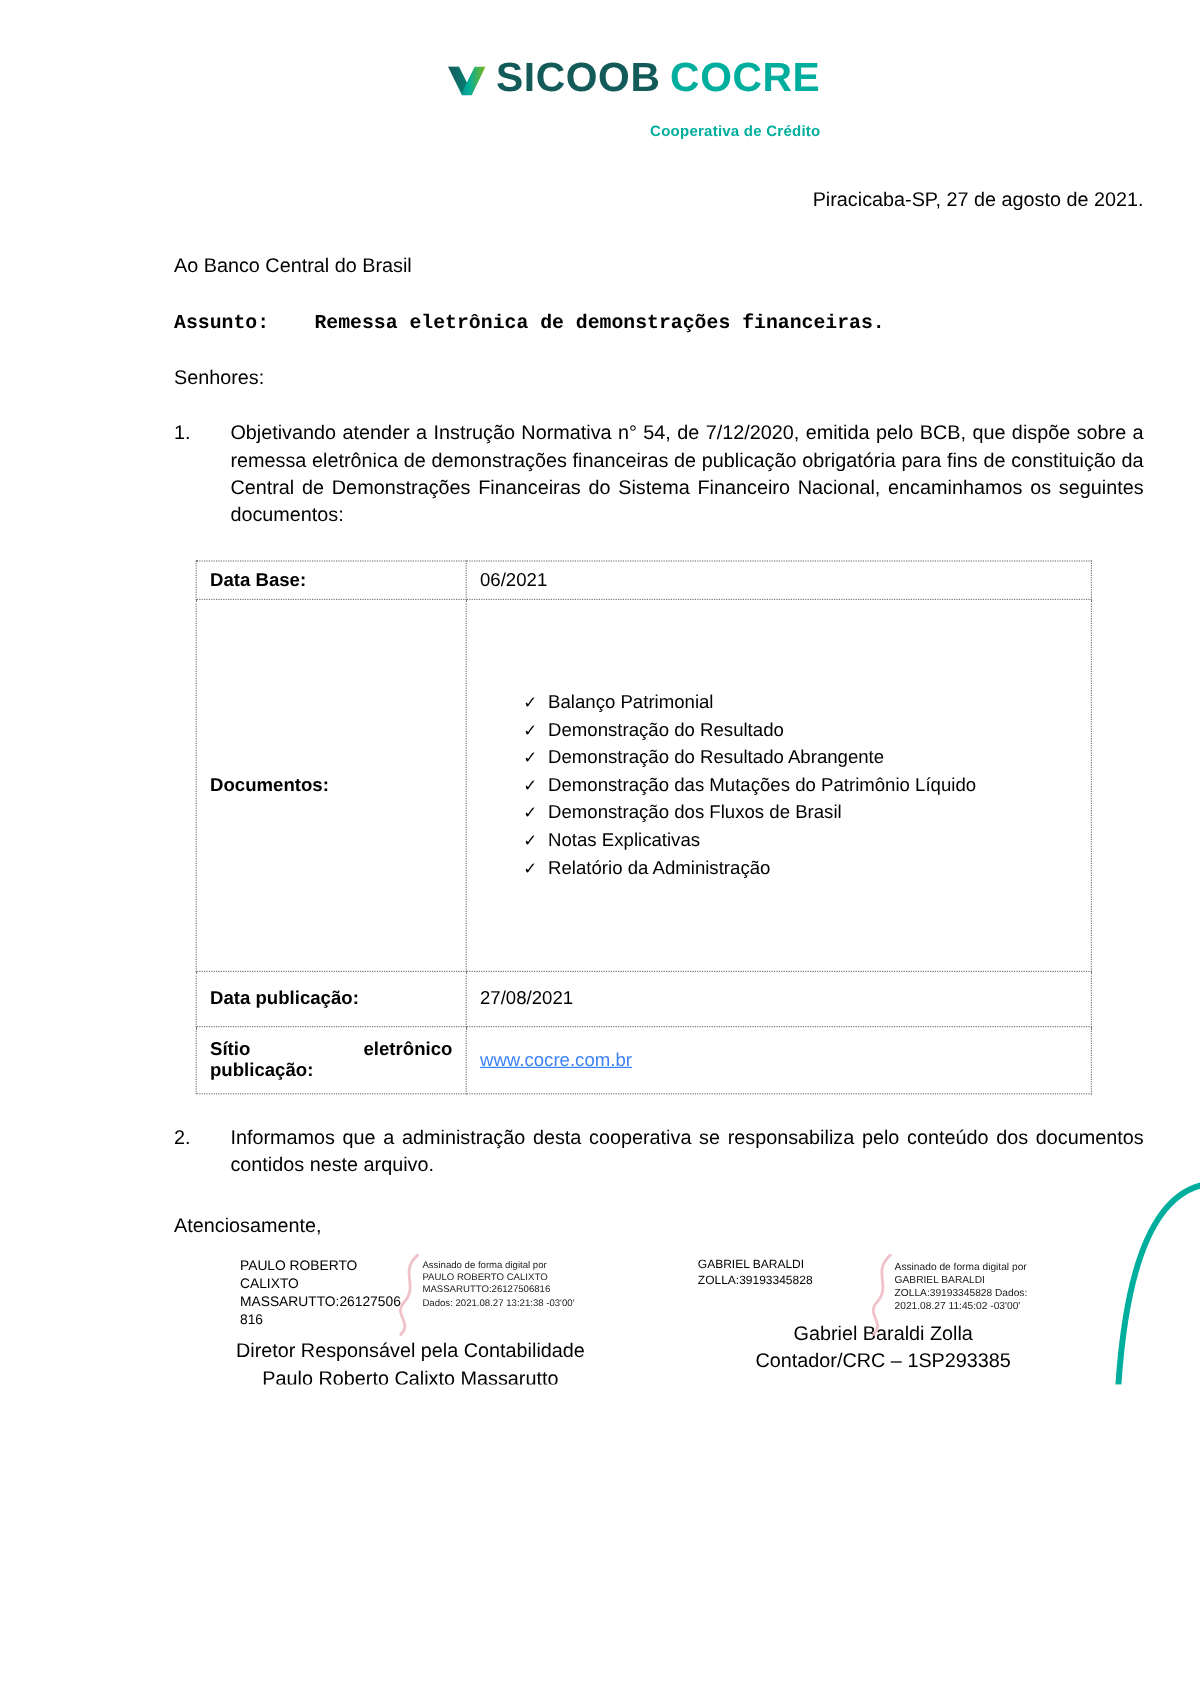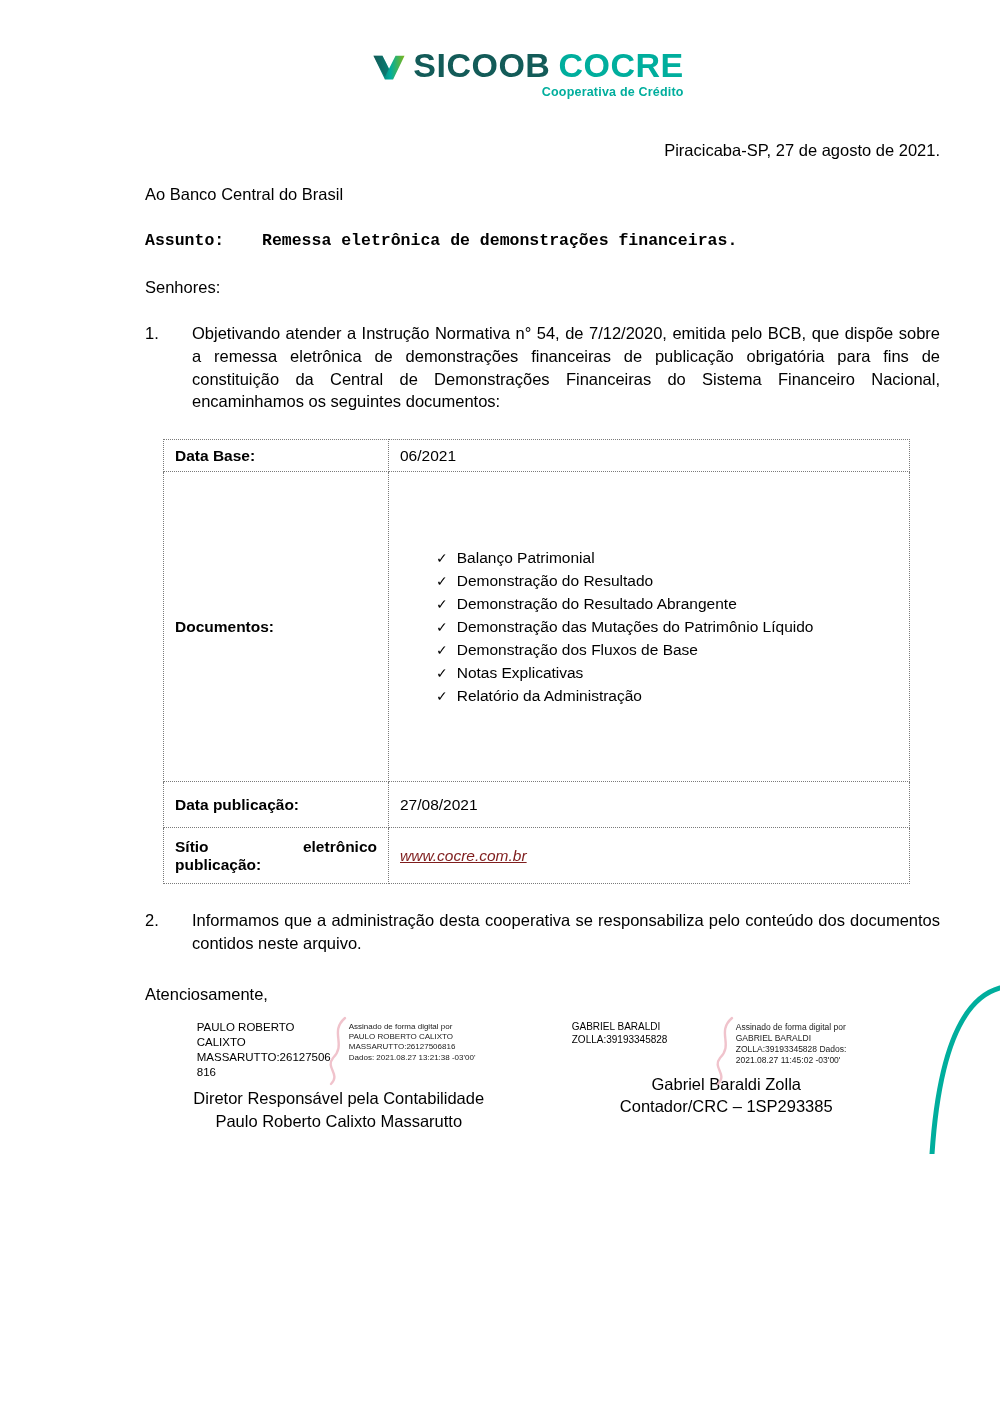--- a/index.html
+++ b/index.html
@@ -6,35 +6,35 @@
   html, body { background: #ffffff; }
   body { font-family: "Liberation Sans", sans-serif; color: #000; }
   .page {
     position: relative;
     width: 1000px;
     height: 1154px;
     background: #fff;
     overflow: hidden;
     margin: 0 auto;
   }
-  .content { padding: 0 60px 0 145px; }
+  .content { padding: 0 47px 0 145px; }
 
   
   .logo-wrap { display: flex; justify-content: center; padding-top: 48px; margin-left: 55px; }
   .logo { display: flex; align-items: flex-start; gap: 6px; }
   .logo-mark { width: 36px; height: 36px; margin-top: 2px; }
   .logo-textcol { display: flex; flex-direction: column; }
   .logo-line1 { font-size: 34px; font-weight: 800; letter-spacing: 0.5px; line-height: 1; }
   .brand-primary { color: #135B58; }
   .brand-secondary { color: #00AE9D; margin-left: 8px; }
-  .logo-tagline { color: #00AE9D; font-size: 12.5px; font-weight: 700; text-align: right; margin-top: 3px; letter-spacing: 0.2px; }
+  .logo-tagline { color: #00AE9D; font-size: 12.5px; font-weight: 700; text-align: right; margin-top: 20px; letter-spacing: 0.2px; }
 
   
   .dateline { margin-top: 42px; text-align: right; font-size: 16.5px; }
-  .recipient { margin-top: 25px; font-size: 16.5px; }
+  .recipient { margin-top: 36px; font-size: 16.5px; }
   .subject { margin-top: 27px; font-size: 16.5px; font-weight: 700; display: flex; font-family: Liberation Mono, monospace; }
   .subject-label { width: 117px; flex-shrink: 0; }
   .salutation { margin-top: 28px; font-size: 16.5px; }
 
   
   .para { margin-top: 25px; display: flex; font-size: 16.5px; line-height: 1.38; }
   .para .num { width: 47px; flex-shrink: 0; }
   .para .ptext { text-align: justify; }
 
   
@@ -51,21 +51,21 @@
     vertical-align: middle;
   }
   td.lbl { font-weight: 700; width: 225px; }
   tr.row-database { height: 32px; }
   tr.row-docs { height: 310px; }
   tr.row-pub { height: 46px; }
   tr.row-site { height: 56px; }
   .doc-item { display: flex; align-items: baseline; margin: 5px 0; padding-left: 36px; }
   .check { margin-right: 9px; font-size: 14px; }
   .site-label-line1 { display: flex; justify-content: space-between; font-weight: 700; }
-  a.site-link { color: #7f1d1d; text-decoration: underline; font-size: 15.5px; font-style: italic; }
+  a.site-link { color: #3b82f6; text-decoration: underline; font-size: 15.5px; }
 
   .closing { margin-top: 30px; font-size: 16.5px; }
 
   
   .company { margin-top: 32px; text-align: center; font-weight: 700; font-size: 17px; line-height: 1.45; margin-right: 55px; }
   .sig-row { margin-top: 16px; display: flex; margin-right: 20px; }
   .sig-col { width: 50%; display: flex; flex-direction: column; align-items: center; }
   .cert { display: flex; gap: 14px; position: relative; align-items: flex-start; }
   .cert-name { font-size: 11.5px; line-height: 1.32; width: 138px; overflow-wrap: anywhere; }
   .sig-col-2 .cert-name { font-size: 10px; width: 150px; }
@@ -144,21 +144,21 @@
           <div class="doc-item">
                 <span class="check">✓</span>
                 <span>Demonstração do Resultado Abrangente</span>
               </div>
           <div class="doc-item">
                 <span class="check">✓</span>
                 <span>Demonstração das Mutações do Patrimônio Líquido</span>
               </div>
           <div class="doc-item">
                 <span class="check">✓</span>
-                <span>Demonstração dos Fluxos de Base</span>
+                <span>Demonstração dos Fluxos de Brasil</span>
               </div>
           <div class="doc-item">
                 <span class="check">✓</span>
                 <span>Notas Explicativas</span>
               </div>
           <div class="doc-item">
                 <span class="check">✓</span>
                 <span>Relatório da Administração</span>
               </div>
         </td>

